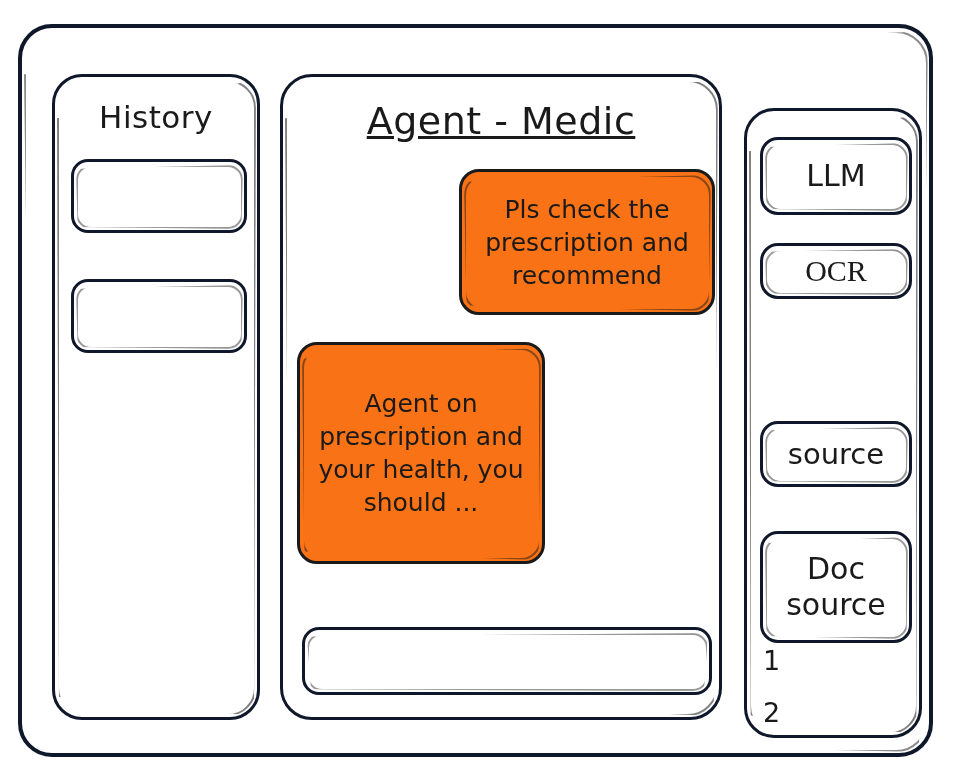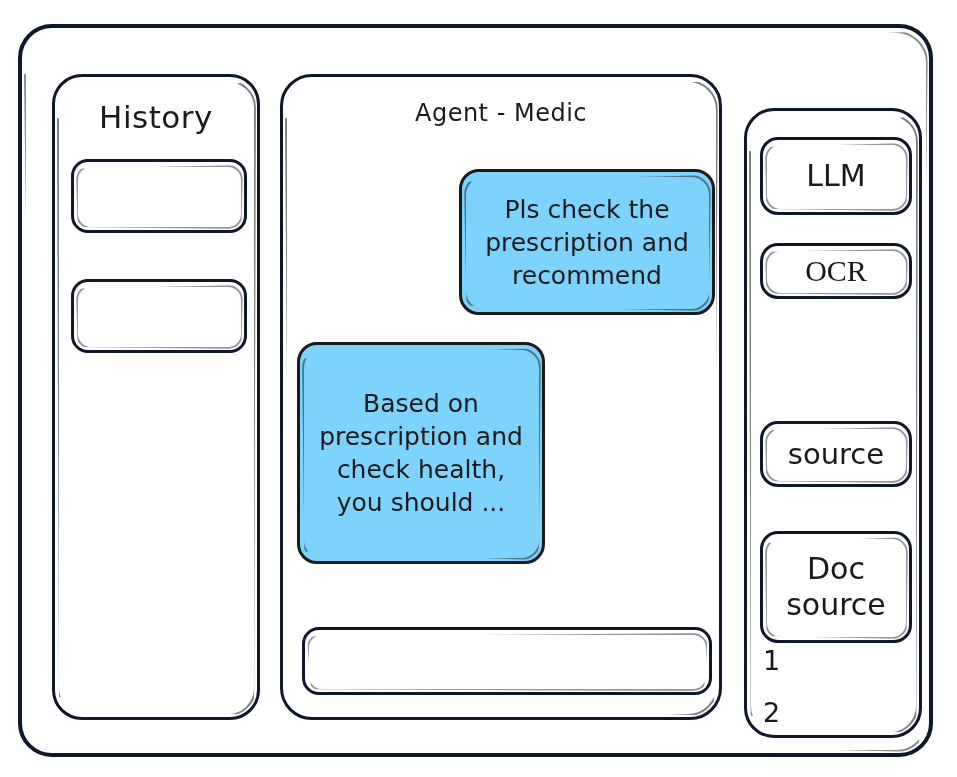--- a/index.html
+++ b/index.html
@@ -92,29 +92,30 @@
     border-radius: 32px;
   }
   #agent-panel::after { border-radius: 30px; }
 
   #agent-title {
     position: absolute;
     left: 0;
     top: 22px;
     width: 100%;
     text-align: center;
-    font-size: 24px;
+    font-size: 38px;
     letter-spacing: .5px;
+    text-decoration: underline;
   }
 
   .bubble {
     position: absolute;
     box-sizing: border-box;
     border: 3px solid #1a1a1a;
-    background: #7dd3fc;
+    background: #f97316;
     border-radius: 20px;
     display: flex;
     align-items: center;
     justify-content: center;
     text-align: center;
     font-size: 25px;
     line-height: 1.32;
     padding: 10px 12px;
   }
   .bubble::after {
@@ -208,21 +209,21 @@
   </div>
 
   <div class="sketch" id="agent-panel" style="left:258px; top:46px;">
     <div id="agent-title">Agent - Medic</div>
 
     <div class="bubble" id="user-bubble">
       <span>Pls check the prescription and recommend</span>
     </div>
 
     <div class="bubble" id="assistant-bubble">
-      <span>Based on prescription and check health, you should ...</span>
+      <span>Agent on prescription and your health, you should ...</span>
     </div>
 
     <div class="sketch" id="composer-input">
       <span></span>
     </div>
   </div>
 
   <div class="sketch" id="tools-panel" style="left:722px; top:80px;">
 
     <div class="sketch tool-button" id="tool-llm">

